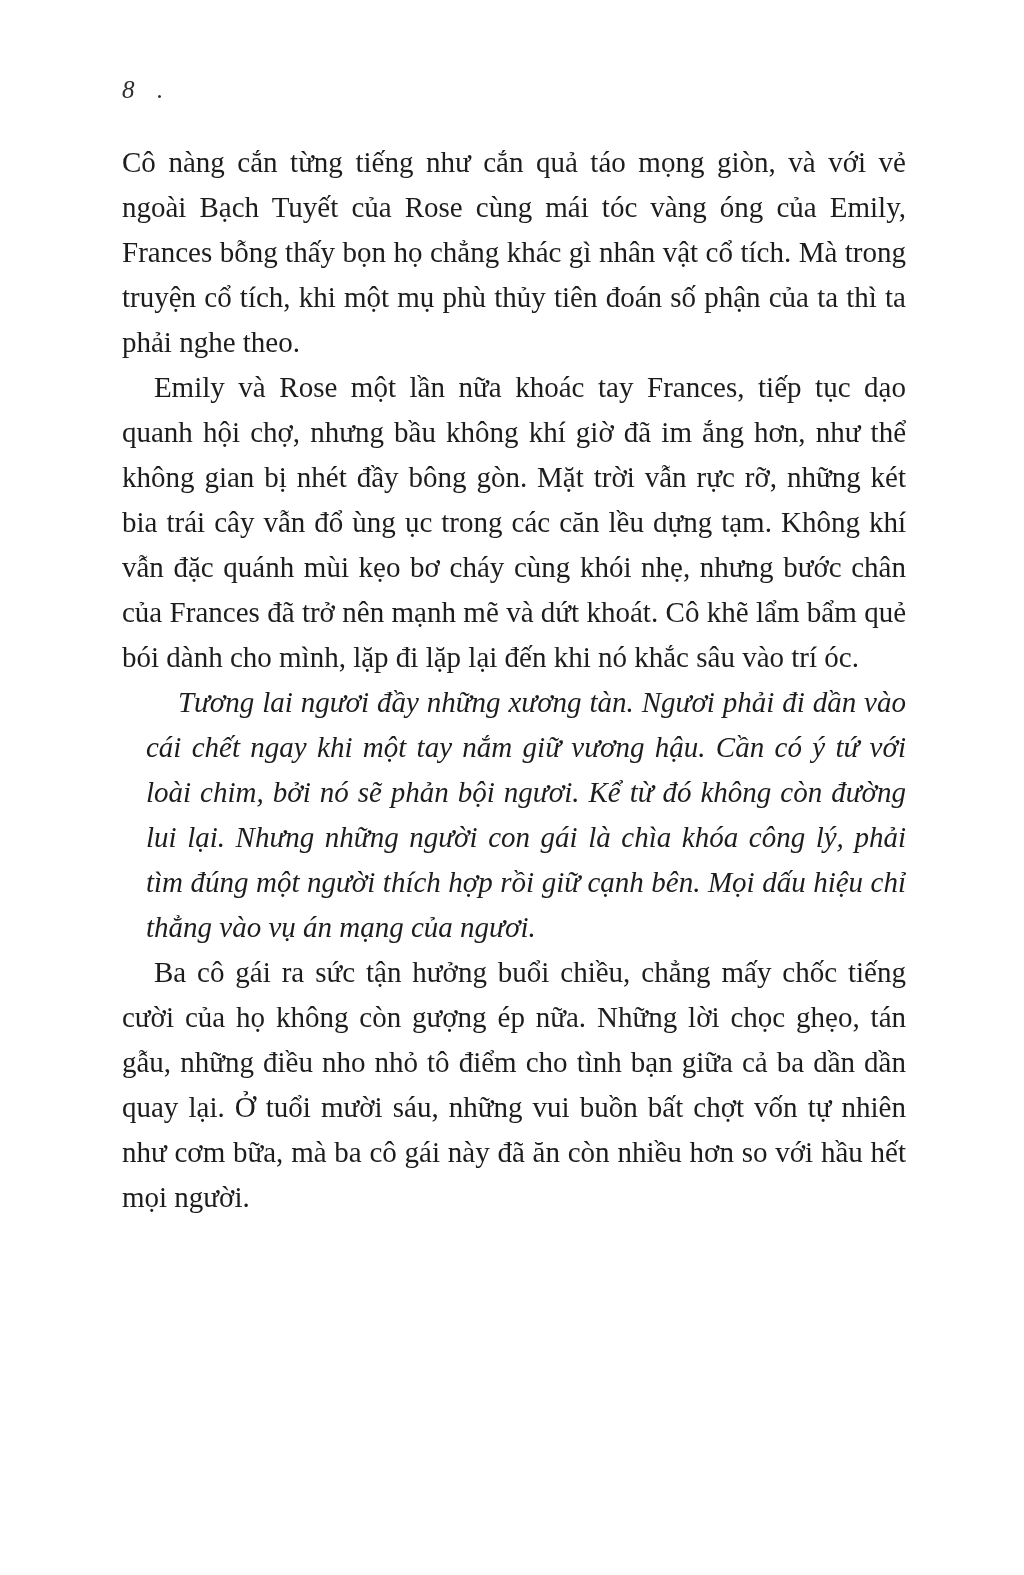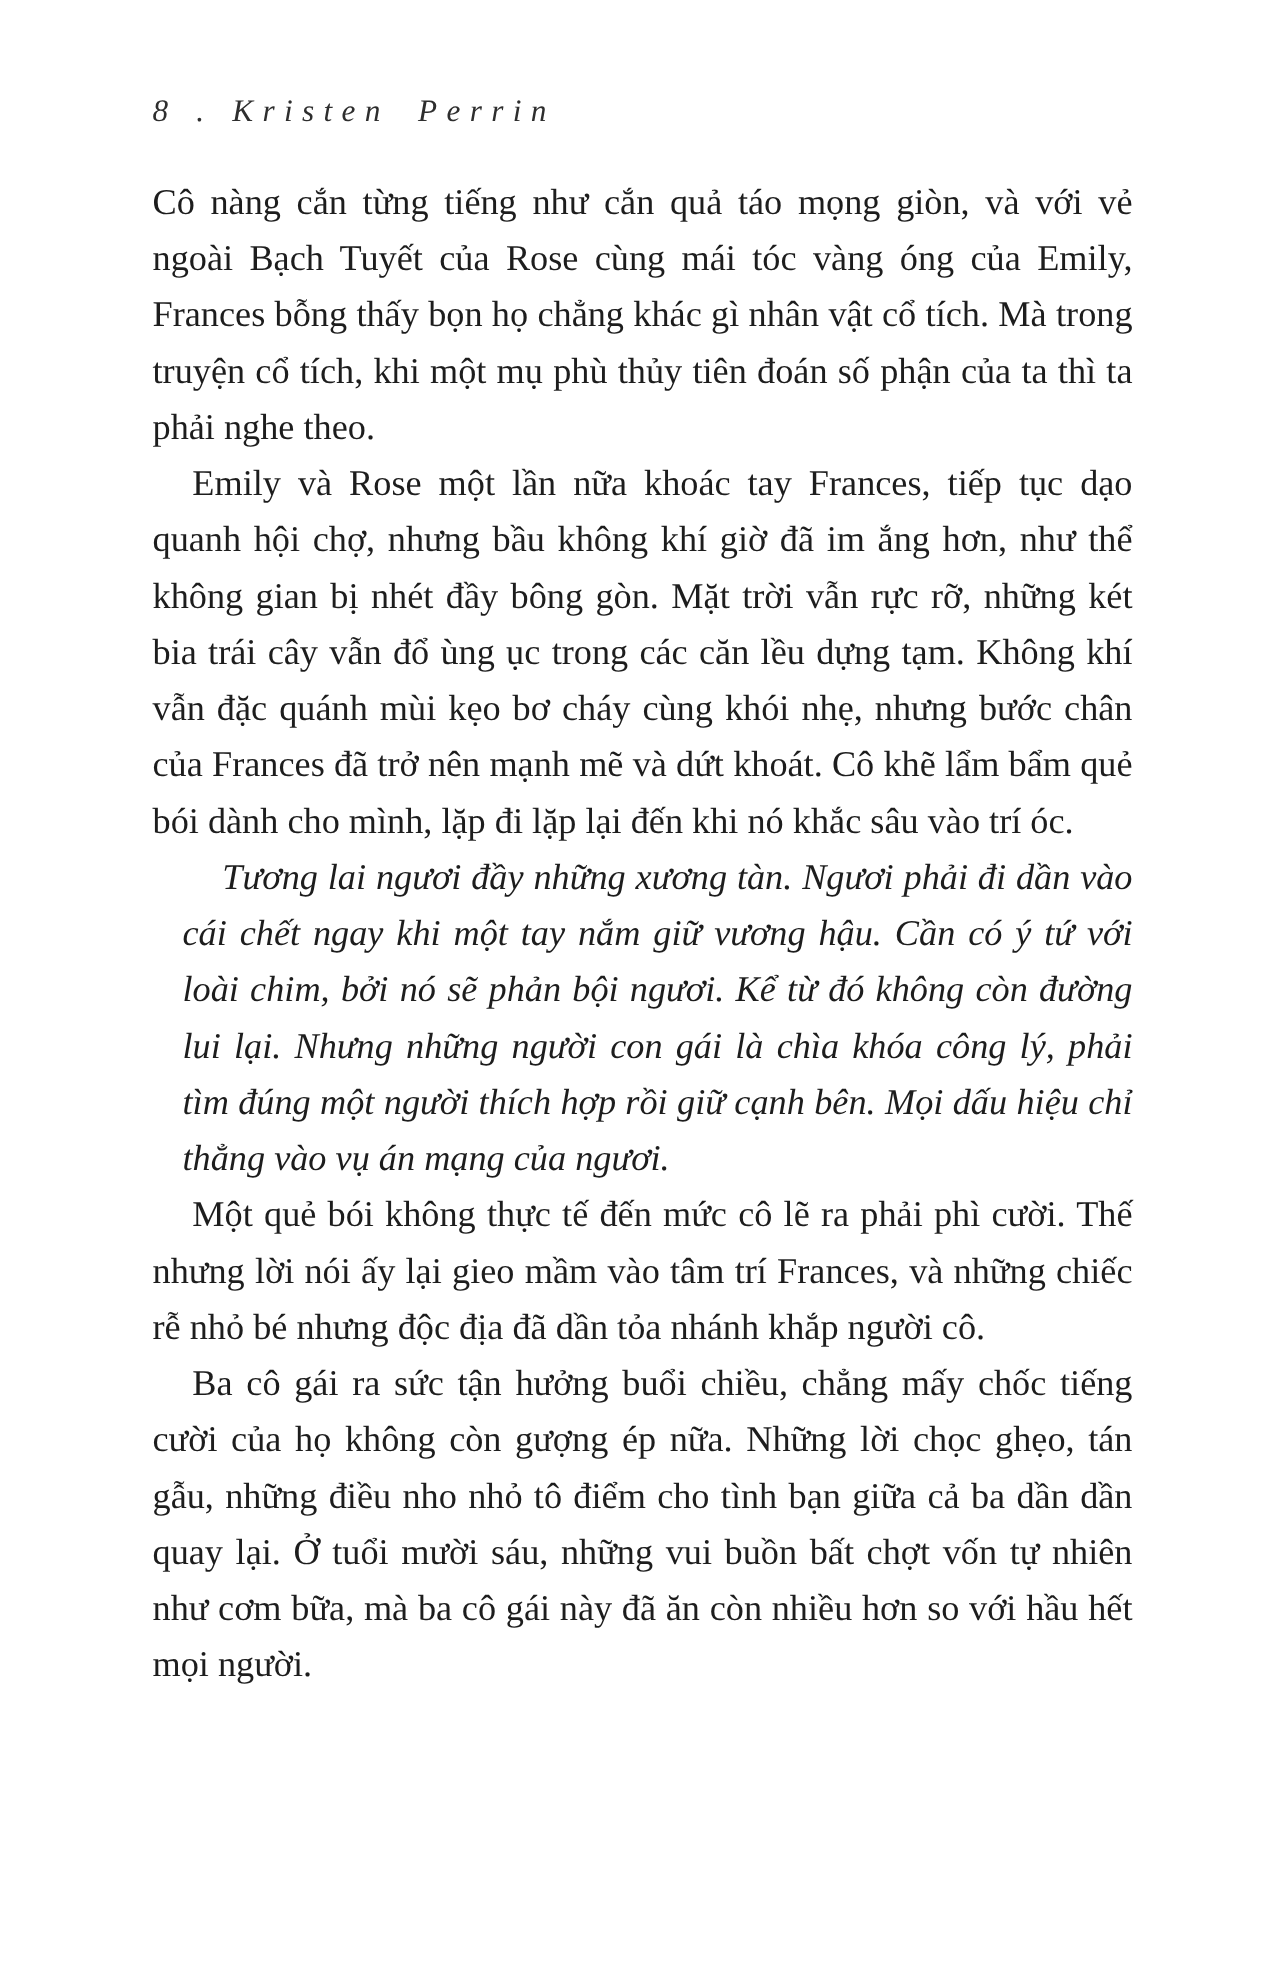--- a/index.html
+++ b/index.html
@@ -48,22 +48,20 @@
     margin-left: 24px;
   }
 </style>
 </head>
 <body>
 
 <div class="page" style="--bg: #ffffff; --ink: #1d1d1d; --head-ink: #2e2e2e;">
   <header class="running-head">
     <span class="page-num">8</span>
     <span class="sep">.</span>
-    <span class="author">Kristen Perrin</span>
   </header>
   <main class="body-text" id="paragraphs">
       <p class="para">Cô nàng cắn từng tiếng như cắn quả táo mọng giòn, và với vẻ ngoài Bạch Tuyết của Rose cùng mái tóc vàng óng của Emily, Frances bỗng thấy bọn họ chẳng khác gì nhân vật cổ tích. Mà trong truyện cổ tích, khi một mụ phù thủy tiên đoán số phận của ta thì ta phải nghe theo.</p>
       <p class="para indent">Emily và Rose một lần nữa khoác tay Frances, tiếp tục dạo quanh hội chợ, nhưng bầu không khí giờ đã im ắng hơn, như thể không gian bị nhét đầy bông gòn. Mặt trời vẫn rực rỡ, những két bia trái cây vẫn đổ ùng ục trong các căn lều dựng tạm. Không khí vẫn đặc quánh mùi kẹo bơ cháy cùng khói nhẹ, nhưng bước chân của Frances đã trở nên mạnh mẽ và dứt khoát. Cô khẽ lẩm bẩm quẻ bói dành cho mình, lặp đi lặp lại đến khi nó khắc sâu vào trí óc.</p>
       <p class="para indent italic">Tương lai ngươi đầy những xương tàn. Ngươi phải đi dần vào cái chết ngay khi một tay nắm giữ vương hậu. Cần có ý tứ với loài chim, bởi nó sẽ phản bội ngươi. Kể từ đó không còn đường lui lại. Nhưng những người con gái là chìa khóa công lý, phải tìm đúng một người thích hợp rồi giữ cạnh bên. Mọi dấu hiệu chỉ thẳng vào vụ án mạng của ngươi.</p>
-      <p class="para indent">Một quẻ bói không thực tế đến mức cô lẽ ra phải phì cười. Thế nhưng lời nói ấy lại gieo mầm vào tâm trí Frances, và những chiếc rễ nhỏ bé nhưng độc địa đã dần tỏa nhánh khắp người cô.</p>
       <p class="para indent">Ba cô gái ra sức tận hưởng buổi chiều, chẳng mấy chốc tiếng cười của họ không còn gượng ép nữa. Những lời chọc ghẹo, tán gẫu, những điều nho nhỏ tô điểm cho tình bạn giữa cả ba dần dần quay lại. Ở tuổi mười sáu, những vui buồn bất chợt vốn tự nhiên như cơm bữa, mà ba cô gái này đã ăn còn nhiều hơn so với hầu hết mọi người.</p>
     </main>
 </div>
 
 </body></html>

